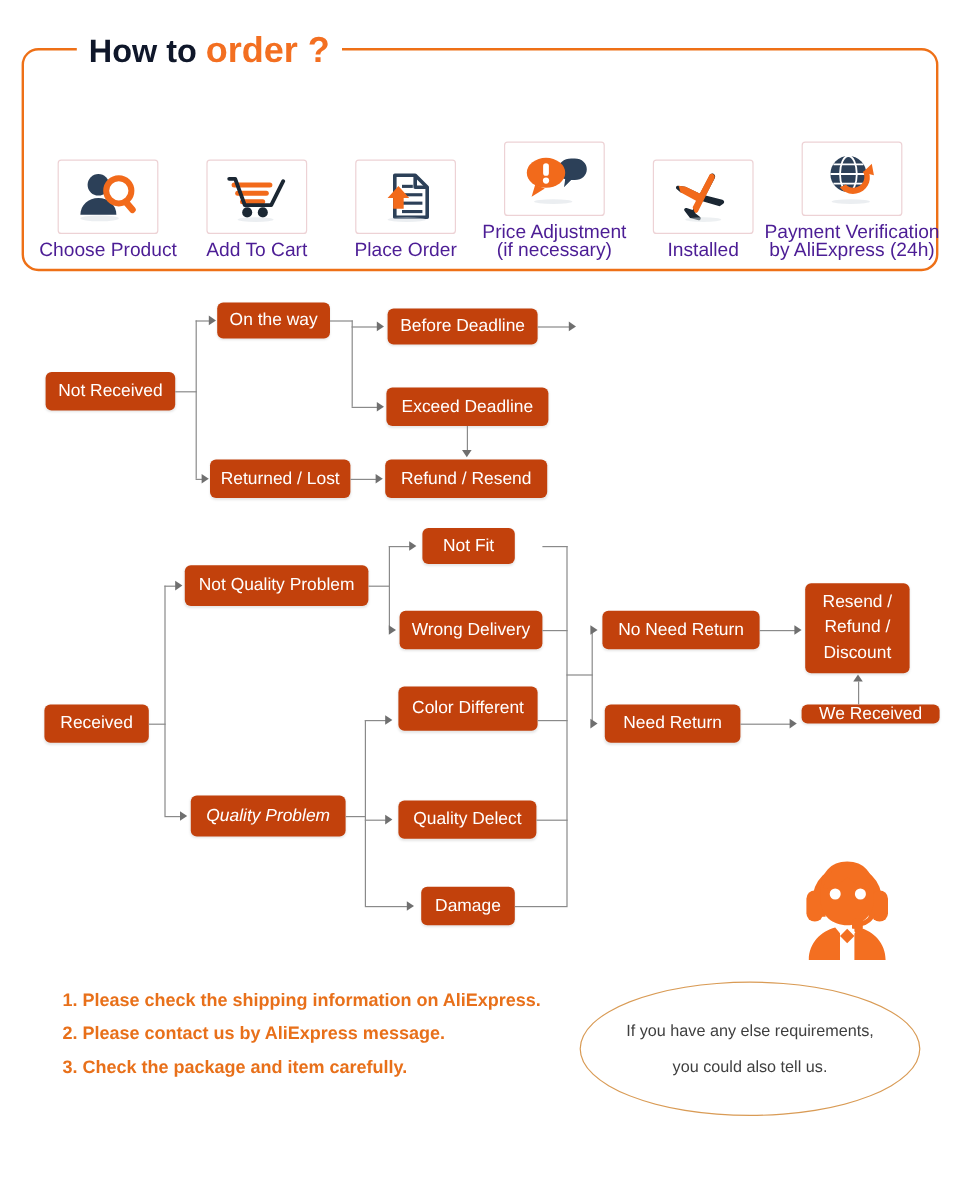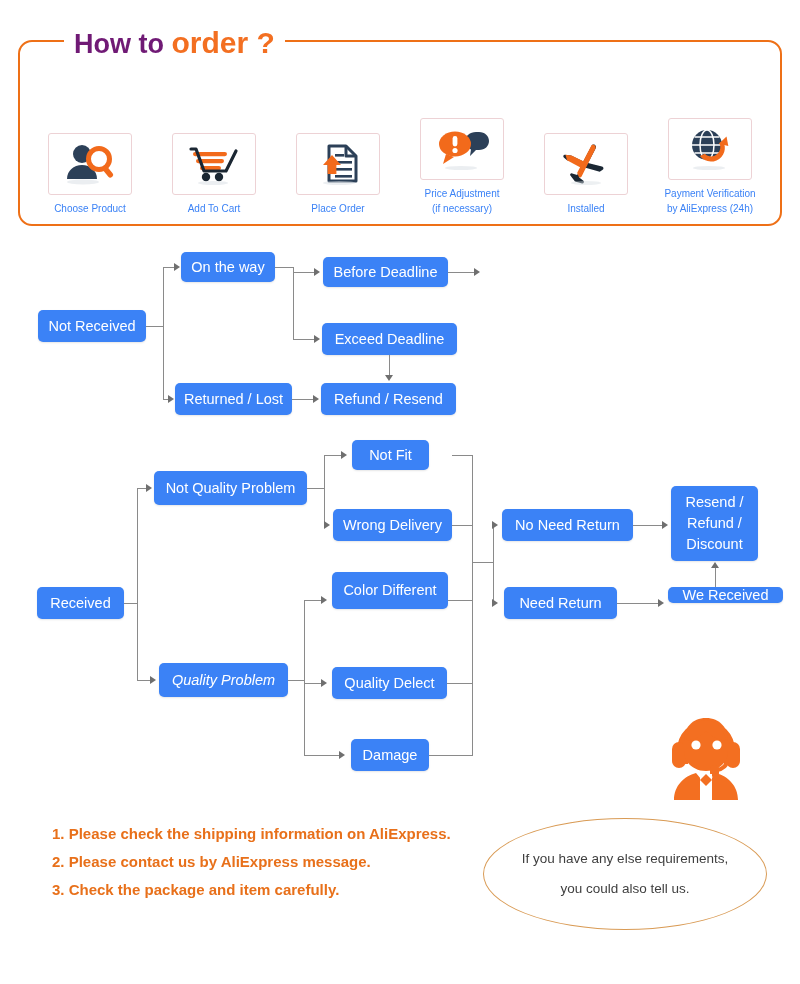--- a/index.html
+++ b/index.html
@@ -16,48 +16,48 @@
   
   .header-panel{
     position:absolute;left:18px;top:40px;width:764px;height:186px;
     border:2px solid #ee7017;border-radius:14px;box-sizing:border-box;
   }
   .title-mask{
     position:absolute;left:64px;top:26px;height:34px;background:#ffffff;
     padding:0 10px;z-index:3;display:flex;align-items:center;
   }
   .title-text{font-size:27px;font-weight:bold;line-height:34px;white-space:nowrap;}
-  .title-text .t-black{color:#701a75;text-align:right;}
+  .title-text .t-black{color:#0f172a;text-align:right;}
   .title-text .t-orange{color:#f36f21;font-size:30px;}
   .title-text .t-q{color:#f36f21;font-size:30px;font-weight:bold;}
 
   .steps{
     position:absolute;left:18px;top:40px;width:764px;height:186px;
     display:flex;align-items:flex-end;justify-content:space-between;
     padding:50px 22px 10px 22px;box-sizing:border-box;
   }
   .step{
     width:100px;display:flex;flex-direction:column;align-items:center;
   }
   .step-iconbox{
     width:84px;height:62px;border:1px solid #edd2d5;border-radius:3px;
     background:#ffffff;display:flex;align-items:center;justify-content:center;
     box-sizing:border-box;position:relative;overflow:hidden;
   }
   .step-iconbox svg{display:block;}
   .step-label{
-    margin-top:6px;font-size:10px;color:#3b82f6;text-align:center;
+    margin-top:6px;font-size:16px;color:#4c1d95;text-align:center;
     line-height:15px;white-space:nowrap;
   }
   .step-label .l2{display:block;}
 
   
   .flow{position:absolute;left:0;top:232px;width:800px;height:560px;}
   .node{
-    position:absolute;background:#3b82f6;color:#ffffff;border-radius:5px;
+    position:absolute;background:#c2410c;color:#ffffff;border-radius:5px;
     display:flex;align-items:center;justify-content:center;text-align:center;
     font-size:14.5px;line-height:19px;box-sizing:border-box;
     box-shadow:0 1px 2px rgba(0,0,0,.10);
     padding:0 8px;
   }
   .node.multiline{line-height:21px;}
 
   .ln{position:absolute;background:#8a8a8a;}
   .ln.h{height:1px;}
   .ln.v{width:1px;}

